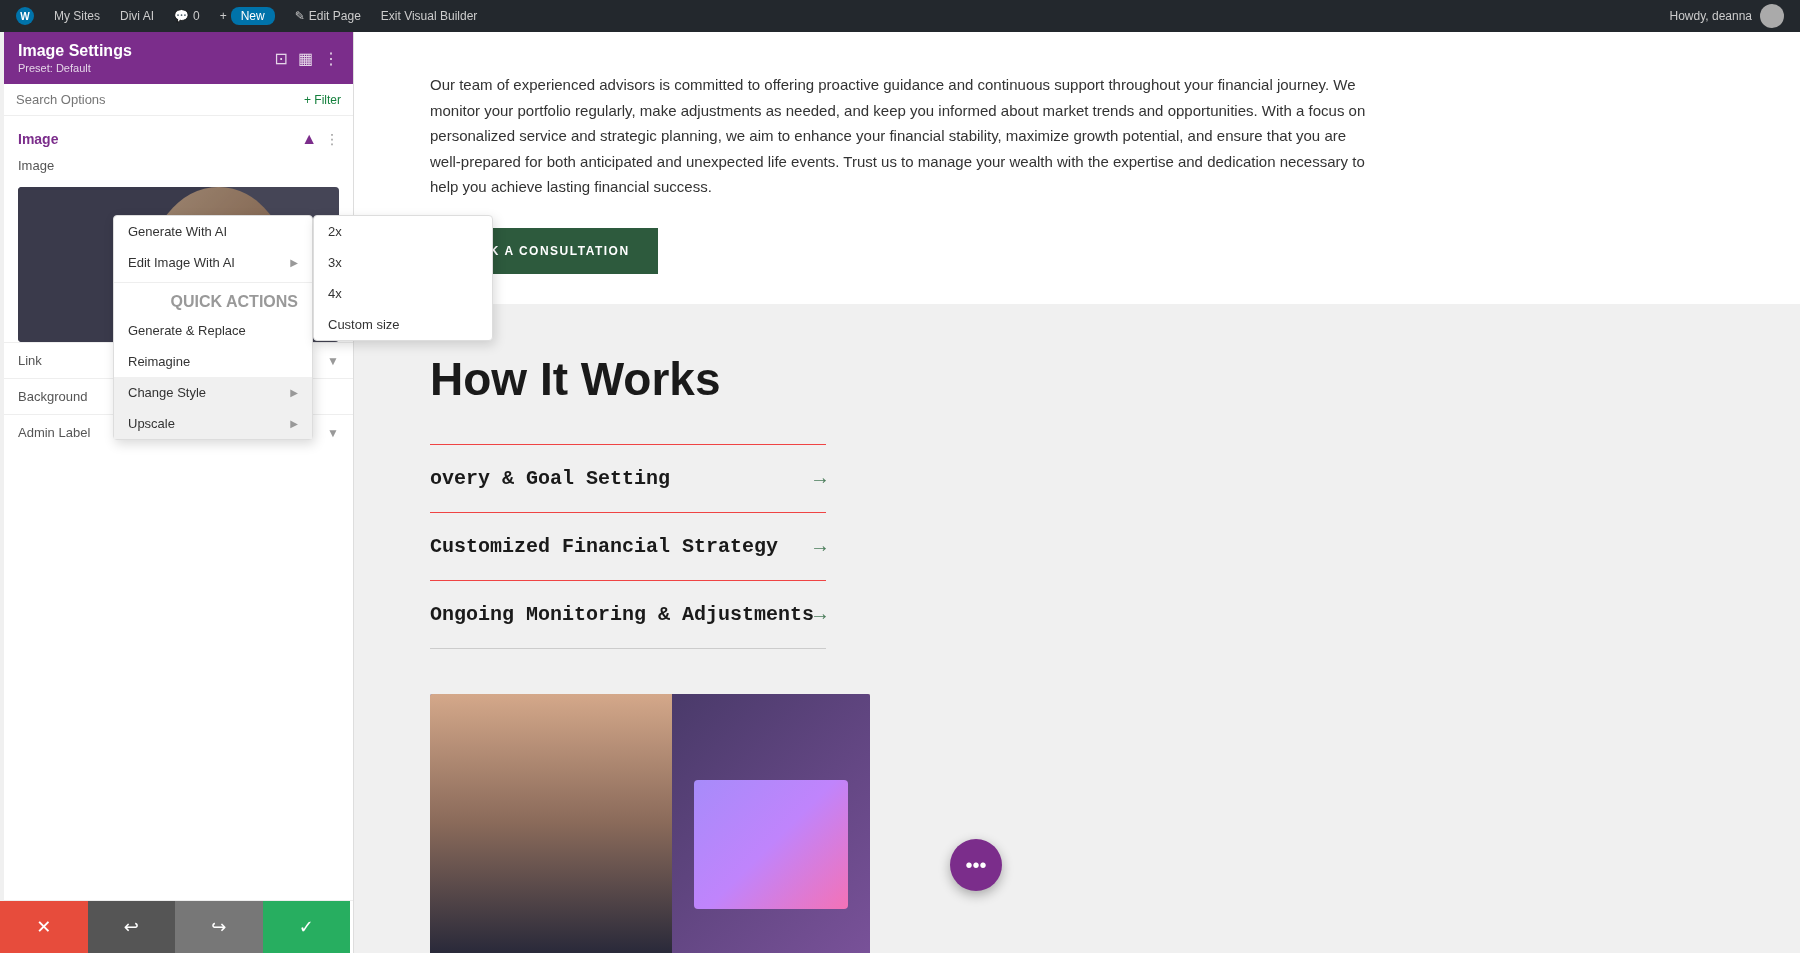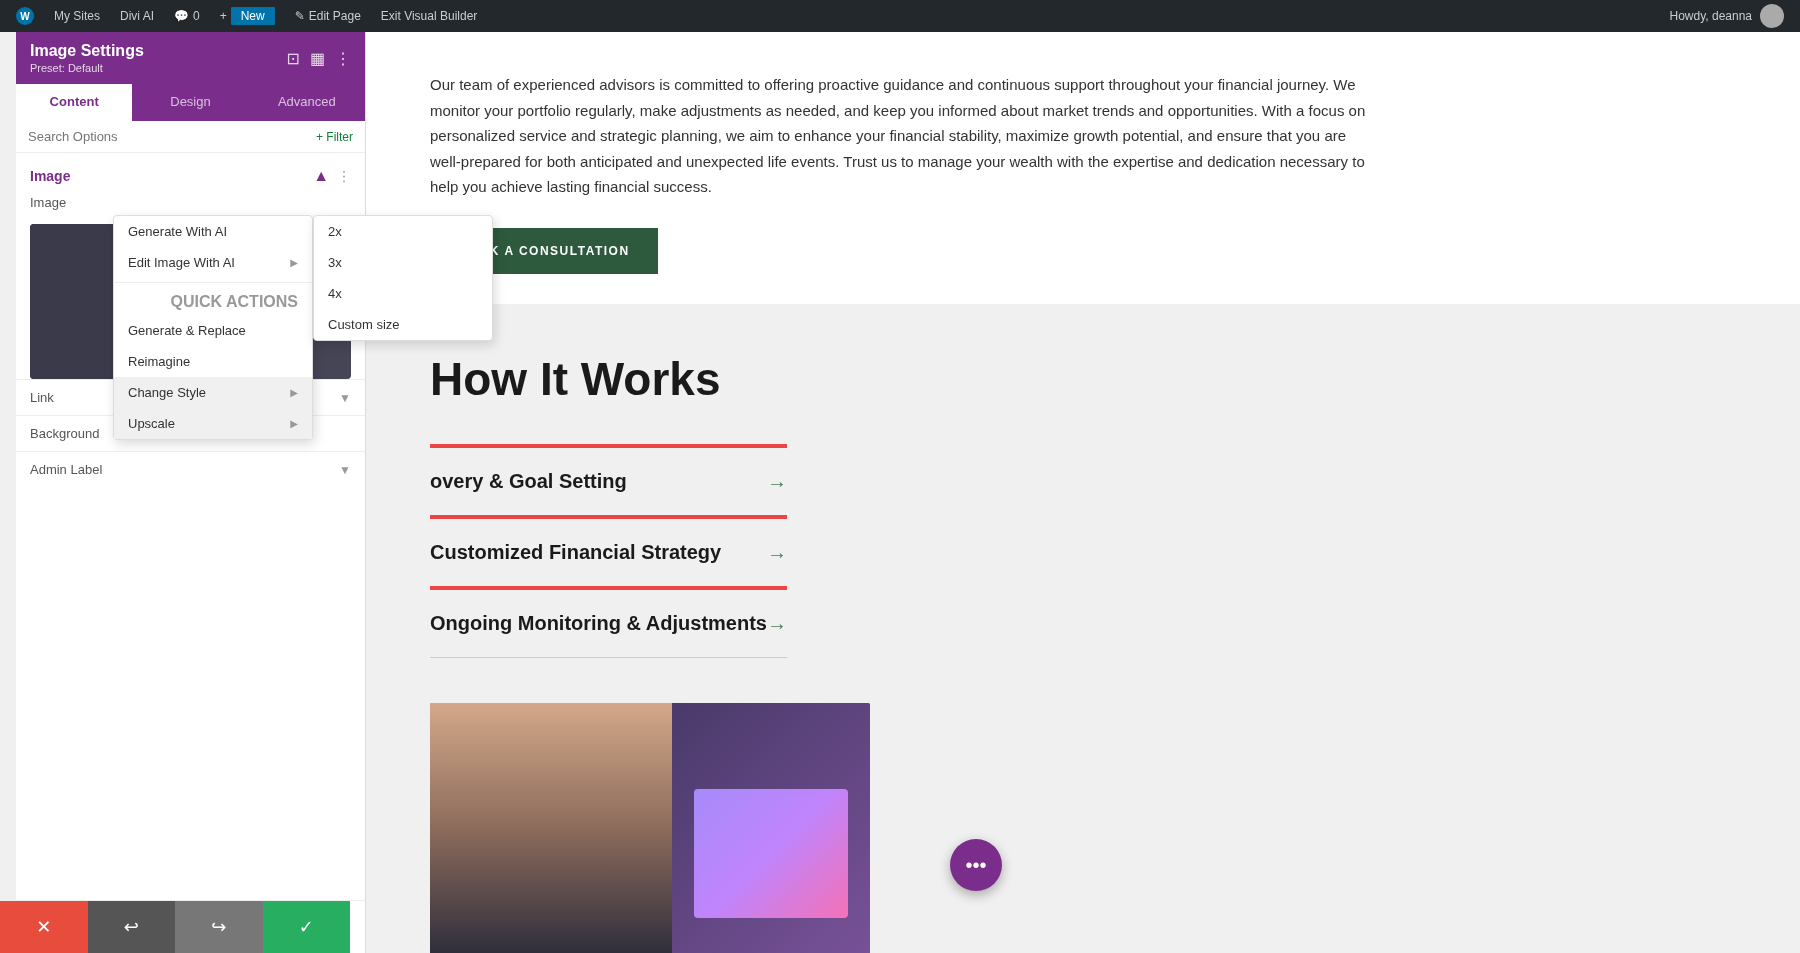--- a/index.html
+++ b/index.html
@@ -19,26 +19,26 @@
     .admin-bar-item .wp-icon {
       width: 18px; height: 18px; background: #0073aa;
       border-radius: 50%; display: flex; align-items: center; justify-content: center;
       color: white; font-size: 10px; font-weight: bold;
     }
     .admin-bar-right {
       margin-left: auto; display: flex; align-items: center; gap: 4px;
     }
     .new-btn {
       background: #0073aa; color: white; padding: 2px 10px;
-      border-radius: 1px; font-size: 12px; cursor: pointer;
+      border-radius: 8px; font-size: 12px; cursor: pointer;
     }
 
     
     .sidebar {
-      position: absolute; top: 32px; left: 16px; width: 350px; bottom: 0;
+      position: absolute; top: 32px; left: 4px; width: 350px; bottom: 0;
       background: #fff; border-right: 1px solid #ddd; z-index: 50;
       display: flex; flex-direction: column;
     }
     .sidebar-header {
       background: #7b2d8b; color: white; padding: 10px 14px;
       display: flex; align-items: center; justify-content: space-between;
     }
     .sidebar-title { font-size: 16px; font-weight: 600; }
     .sidebar-preset { font-size: 11px; color: rgba(255,255,255,0.8); margin-top: 2px; cursor: pointer; }
     .sidebar-header-icons { display: flex; gap: 10px; align-items: center; }
@@ -196,23 +196,24 @@
     .how-section {
       background: #f0f0f0; padding: 50px 80px;
       display: flex; gap: 45px; align-items: flex-start; flex-direction: column;
     }
     .how-left { flex: 1; }
     .how-title {
       font-size: 46px; font-weight: 800; color: #1a1a1a;
       margin-bottom: 40px; line-height: 1.1;
     }
     .accordion-item {
-      border-top: 4px solid #ef4444; padding: 22px 0;
+      border-top: 1px solid #ef4444; padding: 22px 0;
       display: flex; align-items: flex-start; justify-content: space-between;
       cursor: pointer;
+      font-family: Liberation Mono, monospace;
     }
     .accordion-item:last-child { border-bottom: 1px solid #ccc; }
     .accordion-label {
       font-size: 20px; font-weight: 700; color: #1a1a1a;
     }
     .accordion-arrow {
       color: #4a7c5a; font-size: 20px; font-weight: 300;
     }
 
     .how-right {
@@ -293,31 +294,20 @@
       <div class="sidebar-title">Image Settings</div>
       <div class="sidebar-preset">Preset: Default</div>
     </div>
     <div class="sidebar-header-icons">
       <span class="sidebar-header-icon">⊡</span>
       <span class="sidebar-header-icon">▦</span>
       <span class="sidebar-header-icon">⋮</span>
     </div>
   </div>
 
-  <div class="sidebar-tabs">
-    <div class="sidebar-tab active">
-      <span>Content</span>
-    </div>
-    <div class="sidebar-tab">
-      <span>Design</span>
-    </div>
-    <div class="sidebar-tab">
-      <span>Advanced</span>
-    </div>
-  </div>
 
   <div class="sidebar-search">
     <input type="text" placeholder="Search Options" style="">
     <div class="filter-btn">
       <span>+ Filter</span>
     </div>
   </div>
 
   <div class="sidebar-section">
     <div class="section-header">

